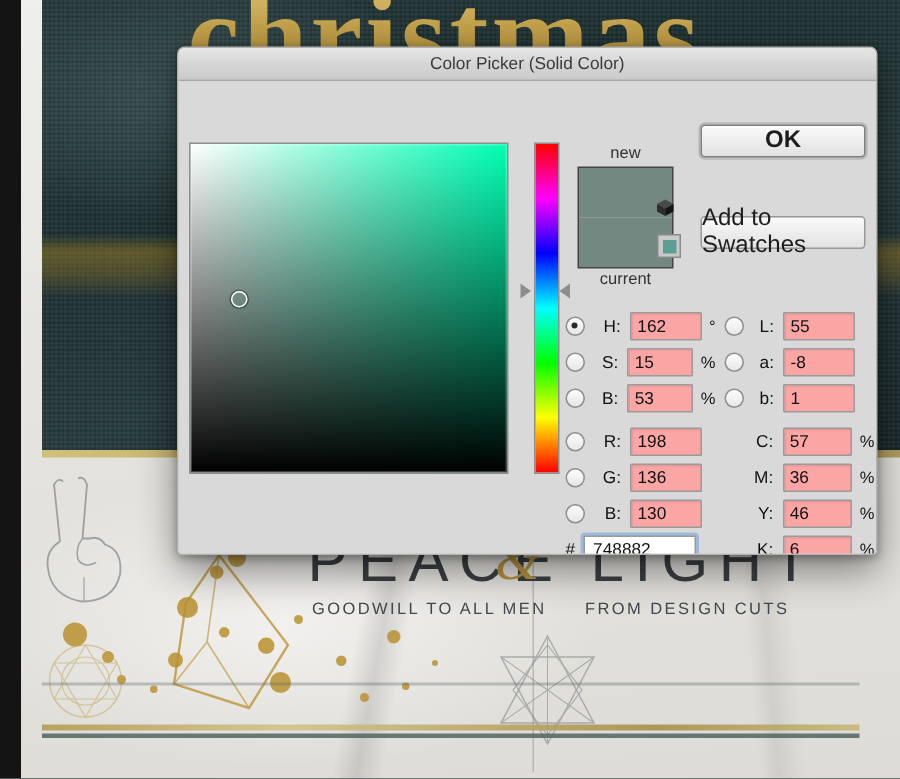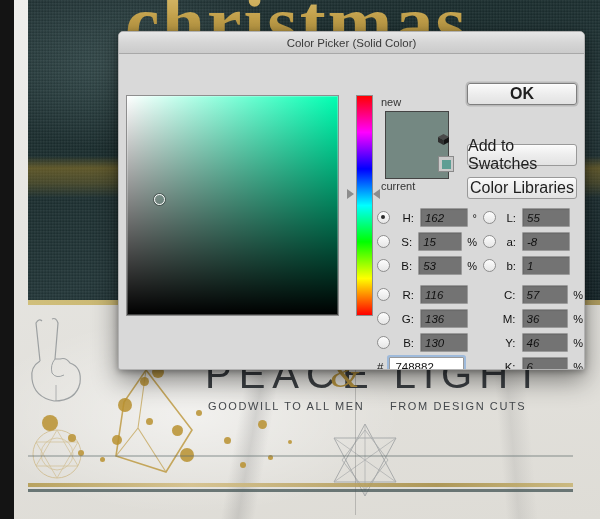--- a/index.html
+++ b/index.html
@@ -111,21 +111,21 @@
   }
   .hue-mark{
     position:absolute;top:118px;width:0;height:0;
     border-top:5px solid transparent;border-bottom:5px solid transparent;
   }
   .hue-mark.left{left:-7px;border-left:7px solid #8d8d8d;}
   .hue-mark.right{right:-7px;border-right:7px solid #8d8d8d;}
 
   
   .swatch-zone{position:absolute;left:262px;top:41px;width:72px;}
-  .swatch-label{font-size:11px;color:#333;line-height:14px;}
+  .swatch-label{font-size:11px;color:#333;text-align:center;line-height:14px;}
   .swatch-box{width:62px;height:66px;margin:2px auto 0;border:1px solid #444;}
   .swatch-new{height:33px;}
   .swatch-cur{height:33px;}
 
   .warn-stack{position:absolute;left:318px;top:78px;width:18px;}
   .cube-ico{width:13px;height:13px;margin:0 auto;position:relative;}
   .web-ico{width:14px;height:14px;margin:6px auto 0;border:1px solid #8a8a8a;background:#c9c9c9;
     display:flex;align-items:center;justify-content:center;}
   .web-ico i{display:block;width:9px;height:9px;background:#5d9e94;}
 
@@ -152,24 +152,23 @@
 
   
   .fields{position:absolute;left:258px;top:153px;width:205px;}
   .frow{display:flex;align-items:center;height:21px;margin-bottom:3px;}
   .radio{width:11px;height:11px;border-radius:50%;border:1px solid #8e8e8e;
     background:linear-gradient(180deg,#fdfdfd,#e6e6e6);flex:none;position:relative;}
   .radio.on::after{content:"";position:absolute;left:2.5px;top:2.5px;width:4px;height:4px;border-radius:50%;background:#2b2b2b;}
   .flabel{font-size:11.5px;color:#111;width:20px;text-align:right;margin-left:4px;}
   .fbox{
     width:42px;height:17px;margin-left:6px;
-    border:1px solid #9a9a9a;background:#737373;border-radius:1px;
+    border:1px solid #9a9a9a;background:#fca5a5;border-radius:1px;
     font-size:11.5px;color:#111;display:flex;align-items:center;padding-left:4px;
     box-shadow:inset 1px 1px 1px rgba(0,0,0,.08);
-    font-style:italic;
   }
   .unit{font-size:11px;color:#111;margin-left:5px;}
 
   .col-left{position:absolute;left:0;top:0;width:100px;}
   .col-right{position:absolute;left:106px;top:0;width:100px;}
   .col-right .flabel{width:16px;}
   .nofill{visibility:hidden;}
 
   
   .hexrow{position:absolute;left:258px;top:303px;display:flex;align-items:center;}
@@ -283,21 +282,20 @@
         <polygon points="1,4 6.5,7 6.5,12 1,9" fill="#2e2e2e"></polygon>
         <polygon points="12,4 6.5,7 6.5,12 12,9" fill="#151515"></polygon>
       </svg>
       <div class="web-ico">
           <i id="web-ico-fill" style="background: rgb(93, 158, 148);"></i>
         </div>
     </div>
 
     <div class="btn primary" id="btn-ok">OK</div>
     <div class="btn" id="btn-swatches">Add to Swatches</div>
-    <div class="btn" id="btn-libraries">Color Libraries</div>
 
 
     <div class="fields">
       <div class="col-left">
         <div id="hsb-rows">
             <div class="frow">
               <span class="radio on"></span>
               <span class="flabel">H:</span>
               <span class="fbox">162</span>
               <span class="unit">°</span>
@@ -313,21 +311,21 @@
               <span class="flabel">B:</span>
               <span class="fbox">53</span>
               <span class="unit">%</span>
             </div>
           </div>
         <div style="height:5px"></div>
         <div id="rgb-rows">
             <div class="frow">
               <span class="radio"></span>
               <span class="flabel">R:</span>
-              <span class="fbox">116</span>
+              <span class="fbox">198</span>
             </div>
             <div class="frow">
               <span class="radio"></span>
               <span class="flabel">G:</span>
               <span class="fbox">136</span>
             </div>
             <div class="frow">
               <span class="radio"></span>
               <span class="flabel">B:</span>
               <span class="fbox">130</span>

